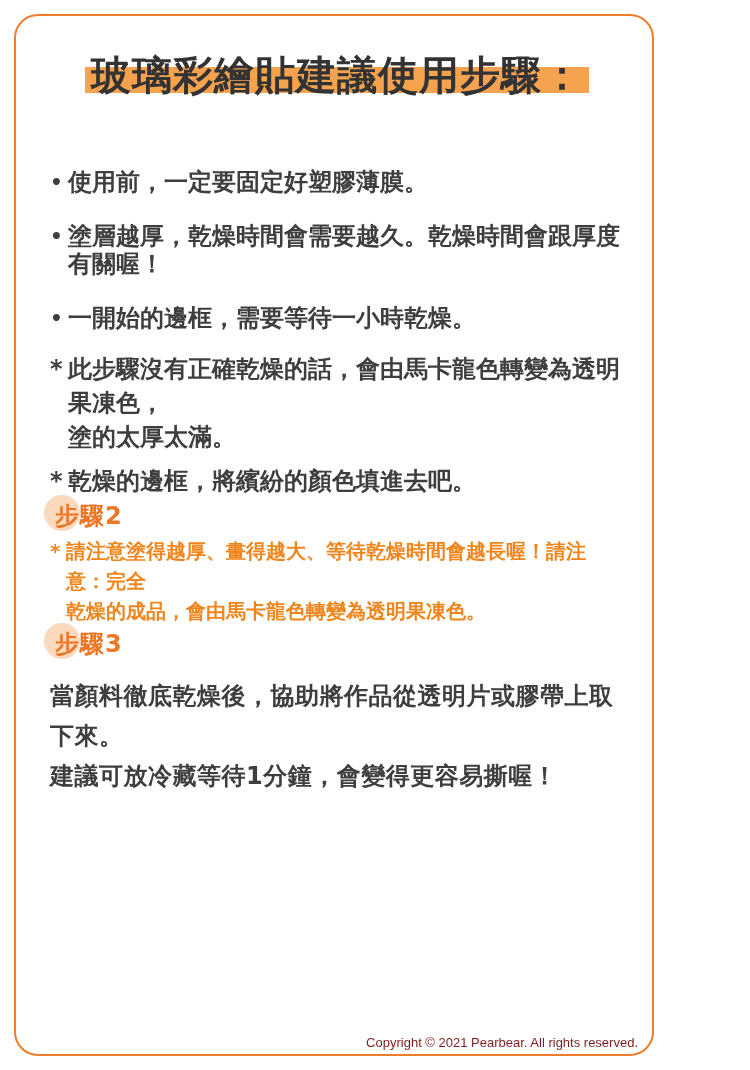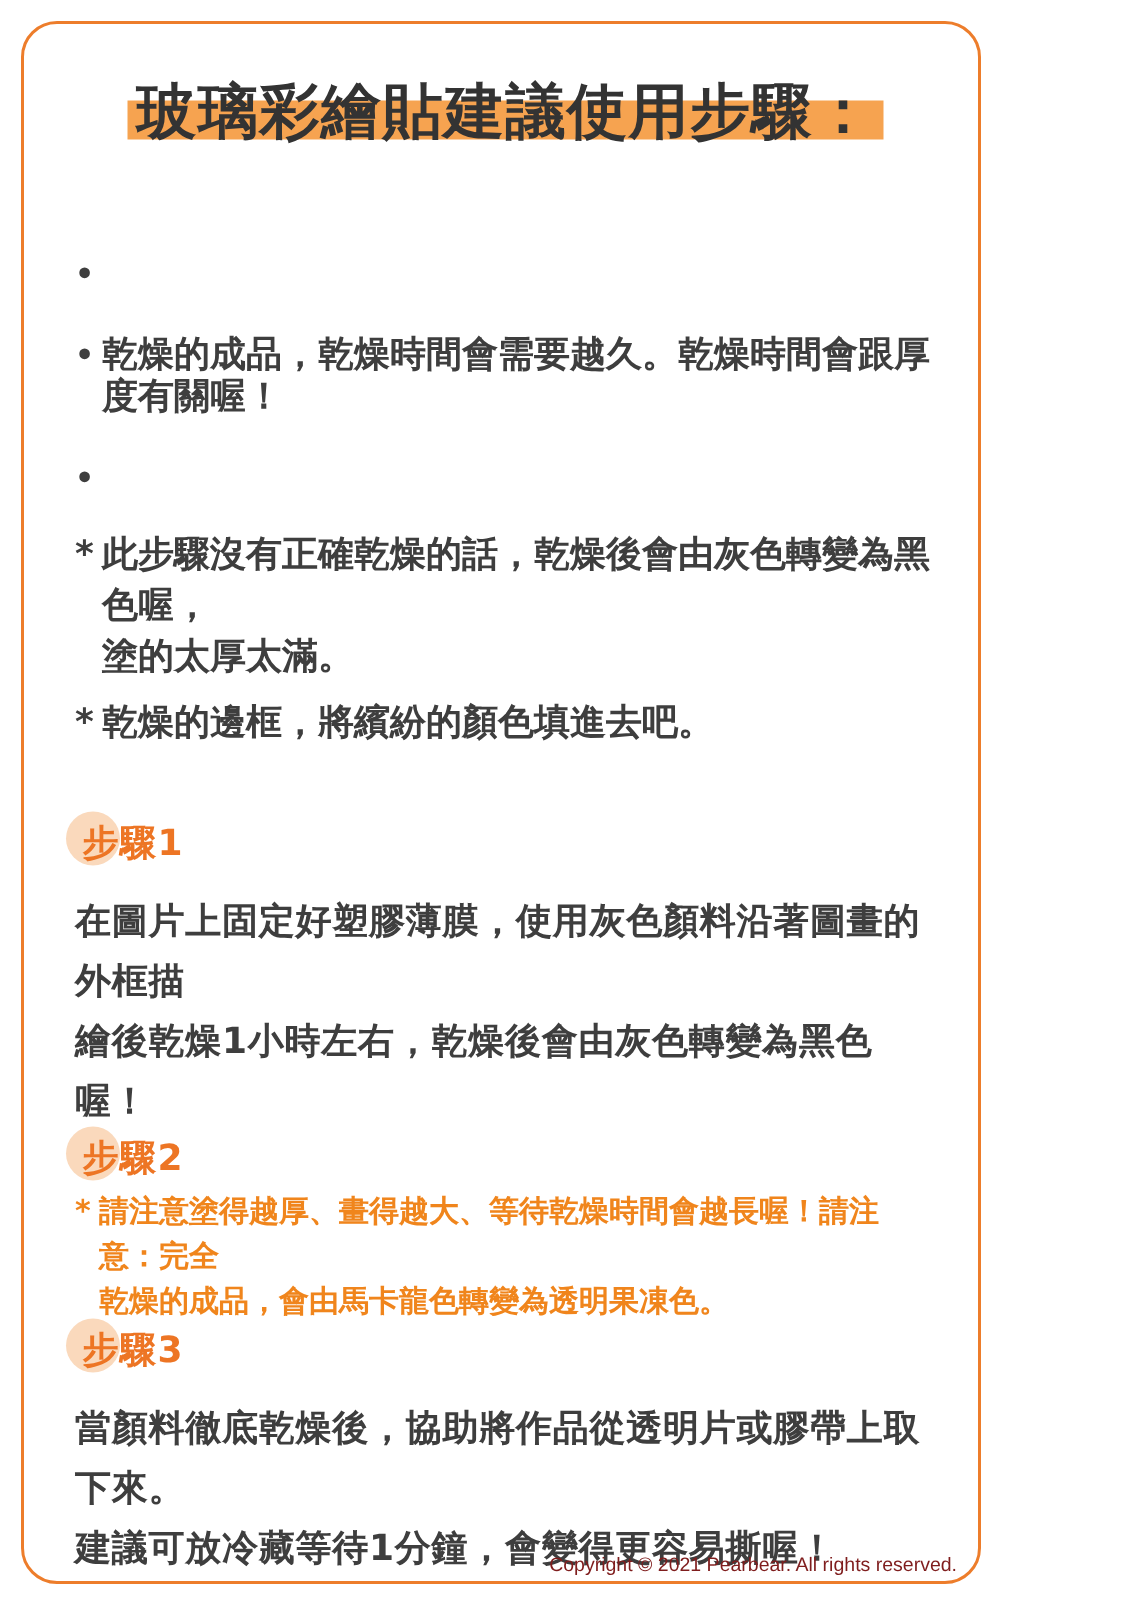--- a/index.html
+++ b/index.html
@@ -136,47 +136,41 @@
 
 <div class="page">
   <div class="frame"></div>
 
   <div class="content">
 
     <h1 class="title"><span class="hl">玻璃彩繪貼建議使用步驟：</span></h1>
 
     <div class="bullet bullet-first">
       <span class="marker">•</span>
+      <span class="txt">使用前，一定要固定好塑膠薄膜。</span>
     </div>
     <div class="bullet">
       <span class="marker">•</span>
-      <span class="txt">乾燥的成品，乾燥時間會需要越久。乾燥時間會跟厚度有關喔！</span>
+      <span class="txt">塗層越厚，乾燥時間會需要越久。乾燥時間會跟厚度有關喔！</span>
     </div>
     <div class="bullet">
       <span class="marker">•</span>
+      <span class="txt">一開始的邊框，需要等待一小時乾燥。</span>
     </div>
 
     <div class="star-note star-note-first">
       <span class="marker">*</span>
-      <span class="txt">此步驟沒有正確乾燥的話，乾燥後會由灰色轉變為黑色喔，
+      <span class="txt">此步驟沒有正確乾燥的話，會由馬卡龍色轉變為透明果凍色，
 塗的太厚太滿。</span>
     </div>
     <div class="star-note">
       <span class="marker">*</span>
       <span class="txt">乾燥的邊框，將繽紛的顏色填進去吧。</span>
     </div>
 
-    <div class="step step-first">
-      <div class="step-badge">
-        <span class="badge-circle"></span>
-        <span class="badge-label">步驟1</span>
-      </div>
-      <div class="step-body">在圖片上固定好塑膠薄膜，使用灰色顏料沿著圖畫的外框描
-繪後乾燥1小時左右，乾燥後會由灰色轉變為黑色喔！</div>
-    </div>
 
     <div class="step">
       <div class="step-badge">
         <span class="badge-circle"></span>
         <span class="badge-label">步驟2</span>
       </div>
       <div class="step-note">
         <span class="marker">*</span>
         <span class="txt">請注意塗得越厚、畫得越大、等待乾燥時間會越長喔！請注意：完全
 乾燥的成品，會由馬卡龍色轉變為透明果凍色。</span>

